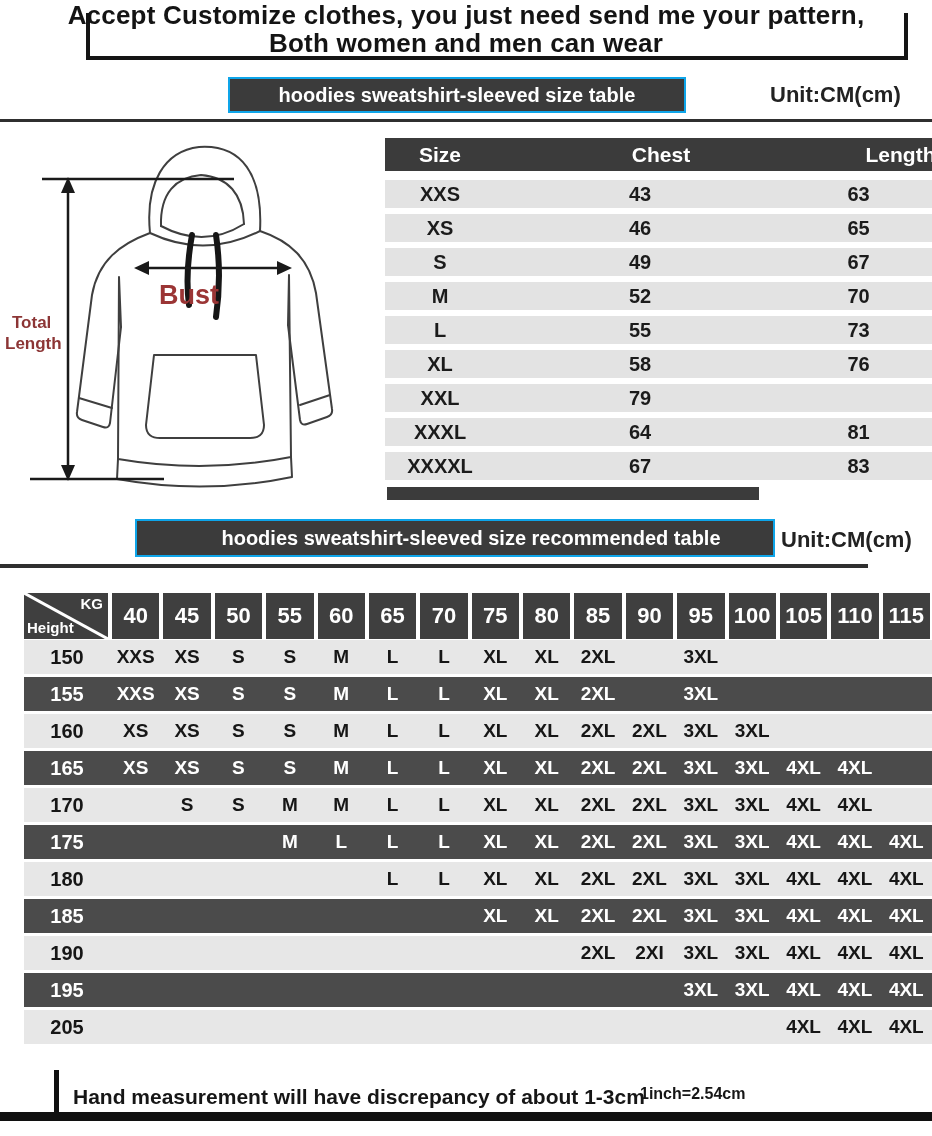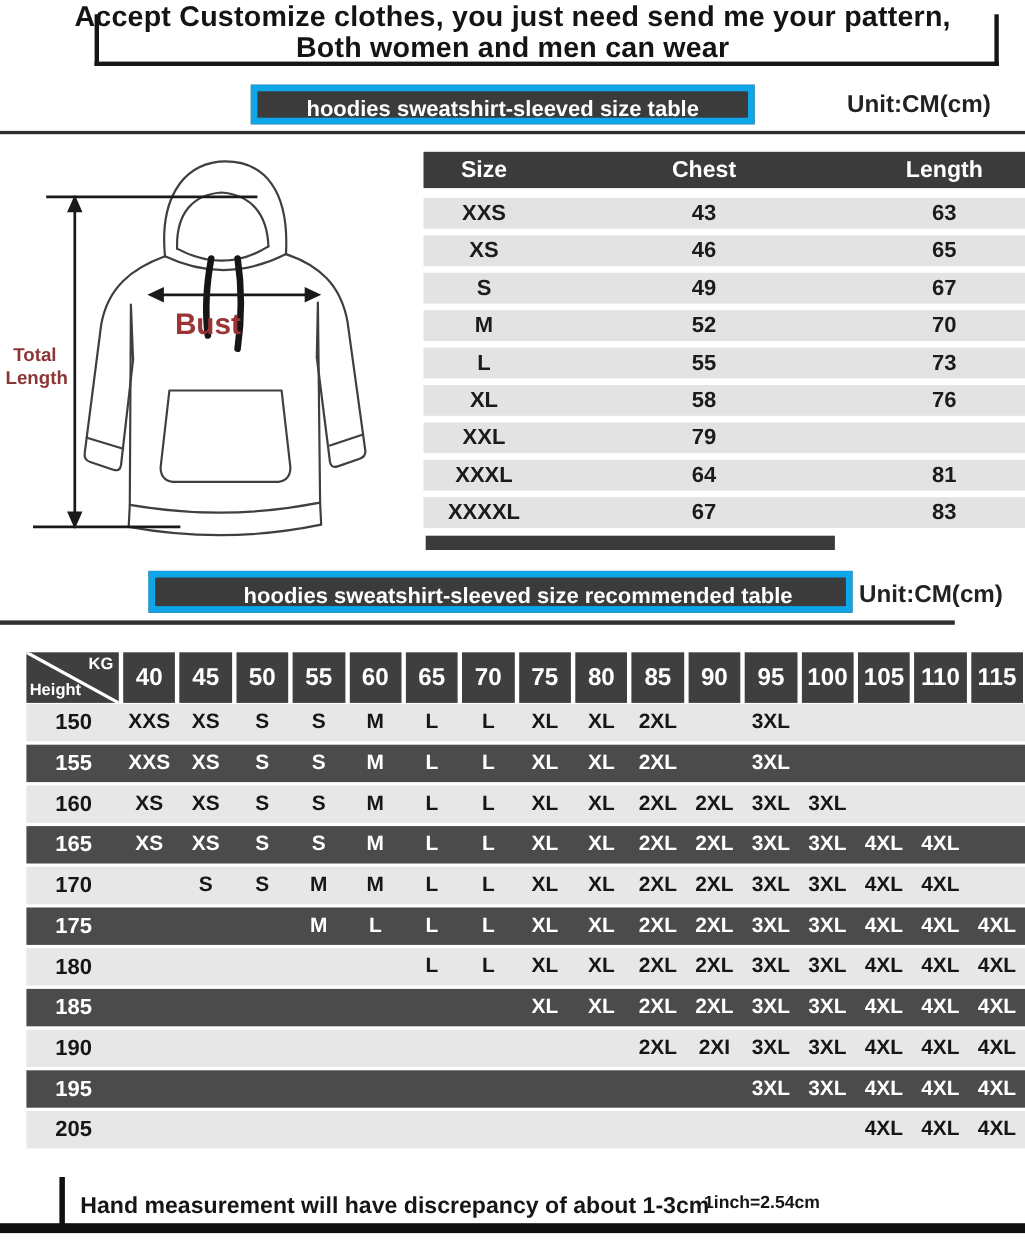--- a/index.html
+++ b/index.html
@@ -14,37 +14,37 @@
   #top-note { left:0; top:0; width:932px; height:62px; }
   #top-bracket { position:absolute; left:86px; top:13px; width:822px; height:47px;
     border-left:4px solid #151515; border-right:4px solid #151515; border-bottom:4px solid #151515; }
   .top-line { position:absolute; left:0; width:100%; text-align:center;
     font-size:26px; letter-spacing:.2px; color:#141414; }
   #top-line1 { top:0; }
   #top-line2 { top:28px; }
 
   
   .banner { position:absolute; background:#3b3b3b; color:#fff; text-align:center;
-    font-size:20px; border:6px solid #0ea5e9; }
+    font-size:20px; border:2px solid #0ea5e9; }
   #banner1 { left:228px; top:77px; width:458px; height:36px; line-height:32px; }
   #banner2 { left:135px; top:519px; width:640px; height:38px; line-height:34px;padding-left:32px; }
   .unit { position:absolute; font-size:22px; color:#222; }
   #unit1 { left:770px; top:82px; }
   #unit2 { left:781px; top:527px; }
   .divider { position:absolute; background:#2f2f2f; }
   #divider1 { left:0; top:119px; width:932px; height:3px; }
   #divider2 { left:0; top:564px; width:868px; height:4px; }
 
   
   #diagram { position:absolute; left:2px; top:127px; }
 
   
   #size-table { position:absolute; left:385px; top:138px; width:547px; }
   .st-header { display:grid; grid-template-columns:110px 290px 147px; background:#3b3b3b;
-    color:#fff; height:33px; align-items:center; font-size:21px; }
+    color:#fff; height:33px; align-items:center; font-size:21px;gap:21px; }
   .st-header div { text-align:center; }
   .st-row { display:grid; grid-template-columns:110px 290px 147px; height:28px;
     background:#e3e3e3; margin-top:6px; align-items:center; font-size:20px; }
   .st-row:first-child { margin-top:0; }
   #size-table-body { margin-top:9px; }
   .st-cell { text-align:center; }
   #st-endbar { width:372px; height:13px; background:#3b3b3b; margin-top:7px; margin-left:2px; }
 
   
   #matrix { position:absolute; left:0; top:592px; width:932px; }

